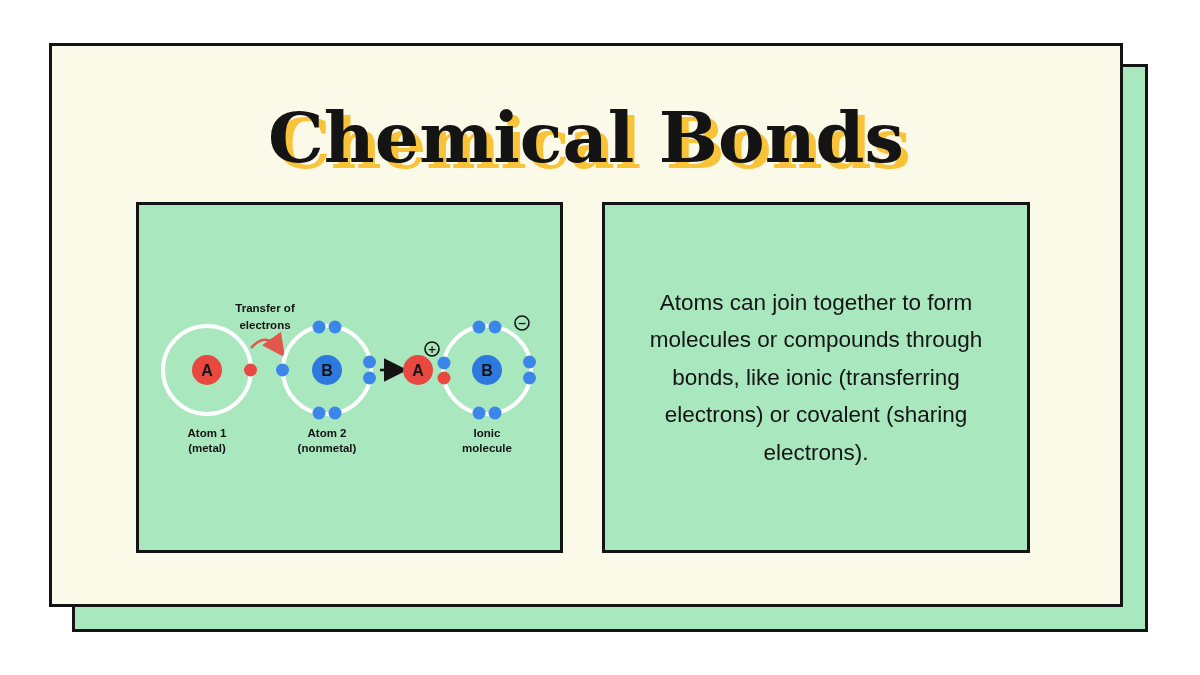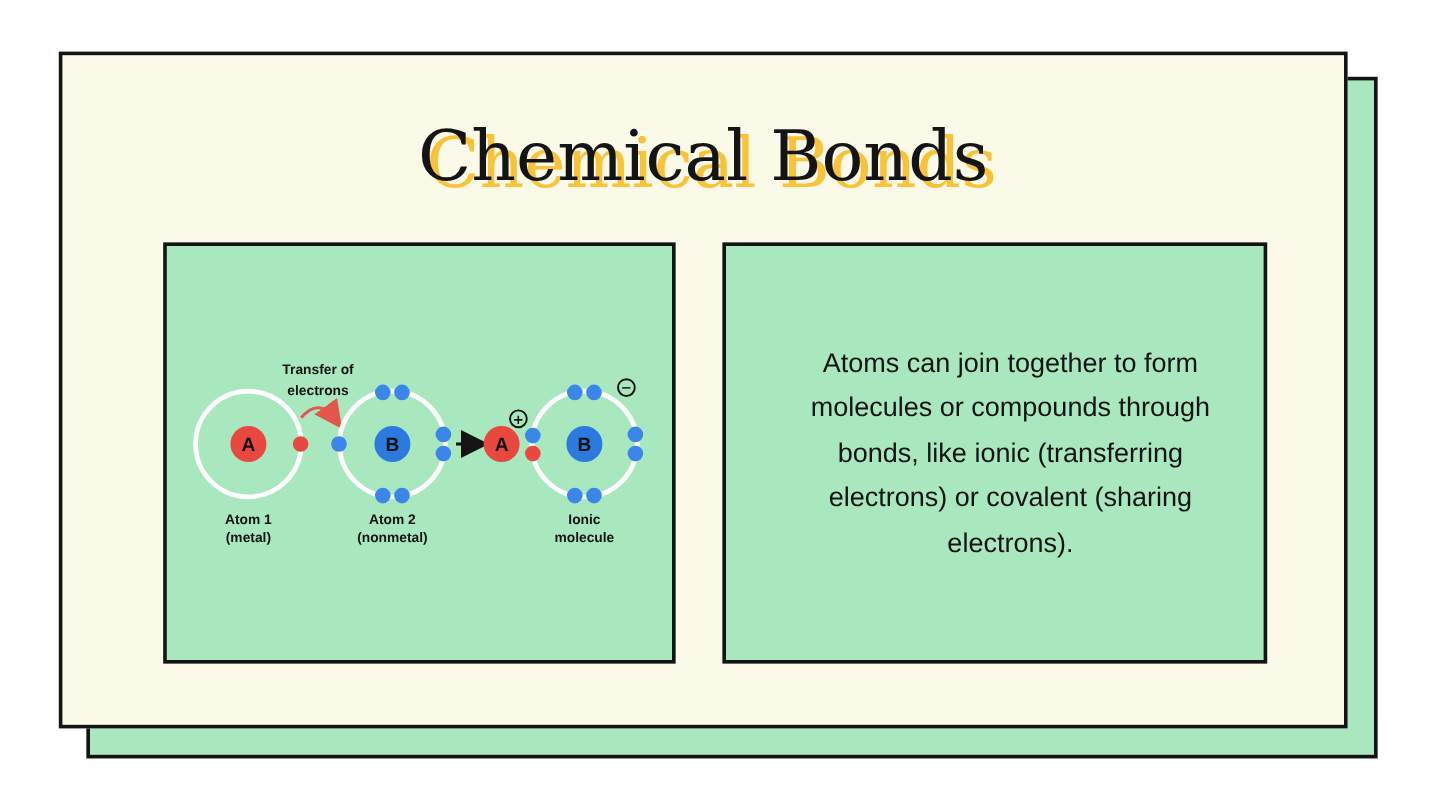--- a/index.html
+++ b/index.html
@@ -21,35 +21,35 @@
     position: absolute; left: 49px; top: 43px;
     width: 1068px; height: 558px;
     background: #FBF9E7;
     border: 3px solid #141414;
   }
 
   .title {
     position: absolute; left: 0; right: 0; top: 50px;
     margin: 0; text-align: center;
     font-family: "DejaVu Serif", serif;
-    font-weight: 400;
-    font-size: 58px;
+    font-weight: 700;
+    font-size: 70px;
     letter-spacing: 0px;
     color: #141414;
     text-shadow: 7px 6px 0 #F9C339;
   }
 
   .panel {
     position: absolute; top: 156px;
     height: 345px;
     background: #A9E8BE;
     border: 3px solid #141414;
   }
   .panel-left  { left: 84px;  width: 421px; }
-  .panel-right { left: 550px; width: 422px; display: flex; align-items: center; justify-content: center; padding-left: 26px; }
+  .panel-right { left: 550px; width: 422px; display: flex; align-items: center; justify-content: center; }
 
   .panel-right p {
     margin: 0; width: 372px;
     font-size: 22.5px;
     line-height: 1.67;
     text-align: center;
     color: #141414;
   }
 
   svg { display: block; }

